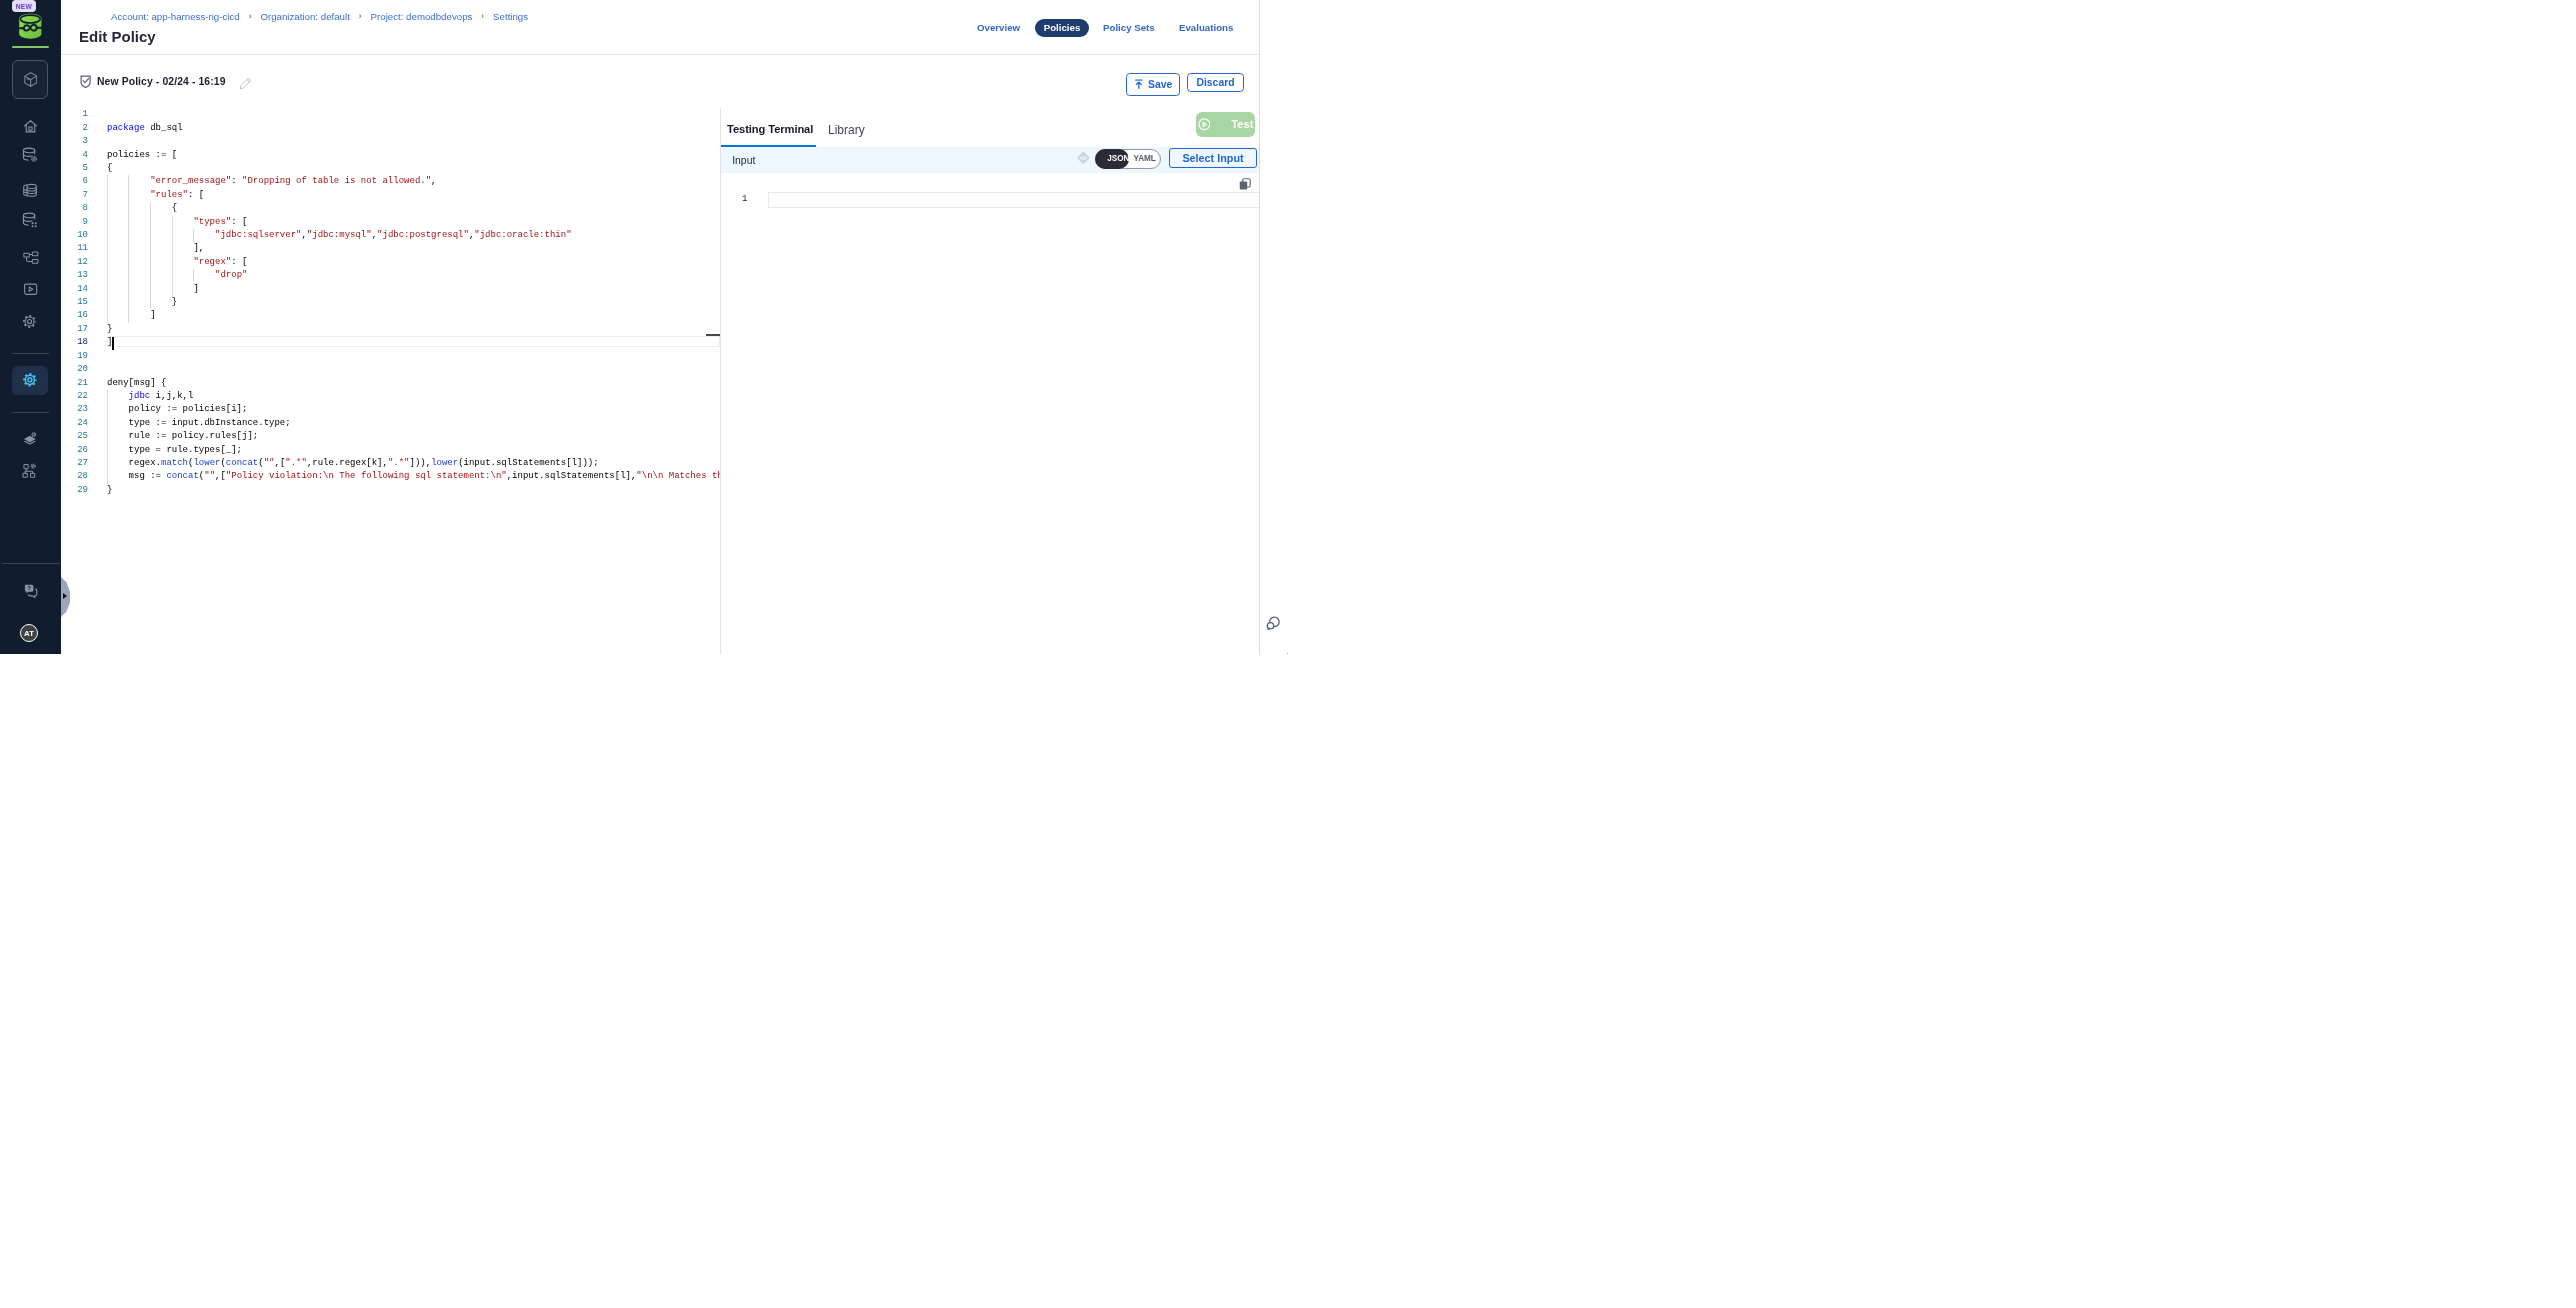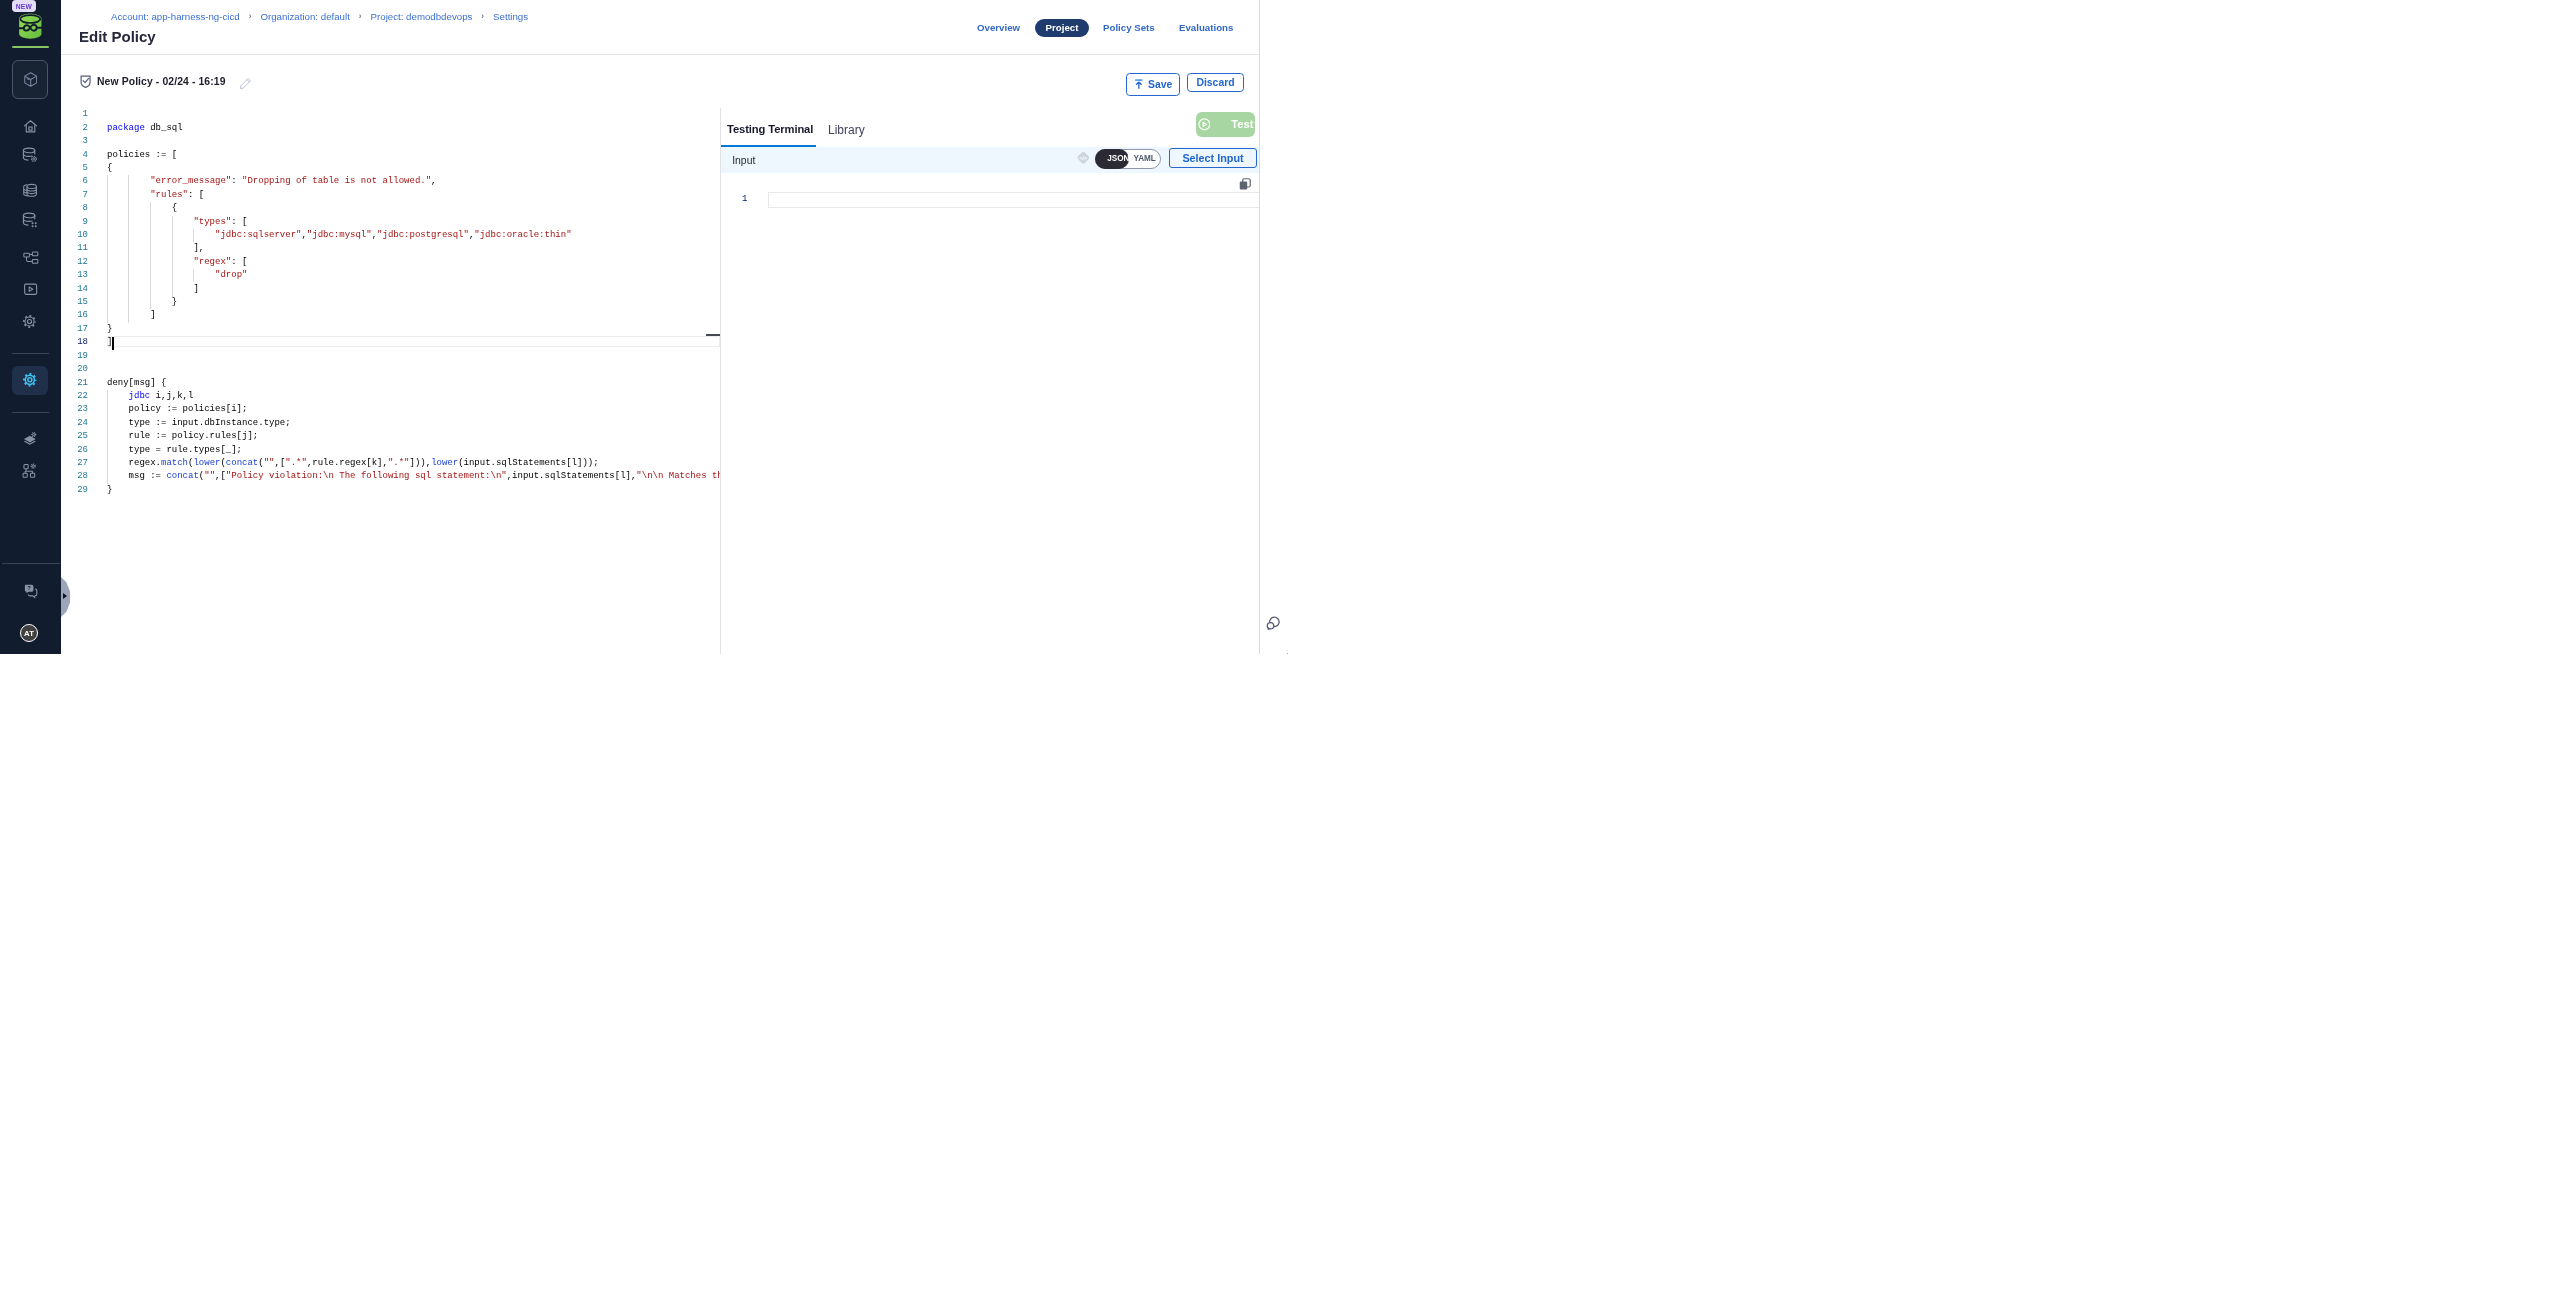--- a/index.html
+++ b/index.html
@@ -90,21 +90,21 @@
     <span>Account: app-harness-ng-cicd</span>
       <span class="sep">›</span>
     <span>Organization: default</span>
       <span class="sep">›</span>
     <span>Project: demodbdevops</span>
       <span class="sep">›</span>
     <span>Settings</span>
   </div>
   <div id="title">Edit Policy</div>
   <div class="ttab" style="left:977px;">Overview</div>
-  <div id="pillsel">Project</div>
+  <div id="pillsel">Policies</div>
   <div class="ttab" style="left:1103px;">Policy Sets</div>
   <div class="ttab" style="left:1179px;">Evaluations</div>
   <div class="hline" style="top:54px; width:1198px;"></div>
 
   <svg class="abs" style="left:80px; top:75px;" width="11.2" height="13.4" viewBox="0 0 15 18">
     <path d="M1.5 1.5 H13.5 V10 C13.5 13 11 15.5 7.5 16.7 C4 15.5 1.5 13 1.5 10 Z" fill="none" stroke="#565d78" stroke-width="1.6"></path>
     <path d="M4.2 7.5 L6.8 10.2 L11.6 4.5" fill="none" stroke="#565d78" stroke-width="1.6" stroke-linecap="round" stroke-linejoin="round"></path>
   </svg>
   <div id="ptitle">New Policy - 02/24 - 16:19</div>
   <svg class="abs" style="left:238px; top:76px;" width="15" height="15" viewBox="0 0 20 20">

